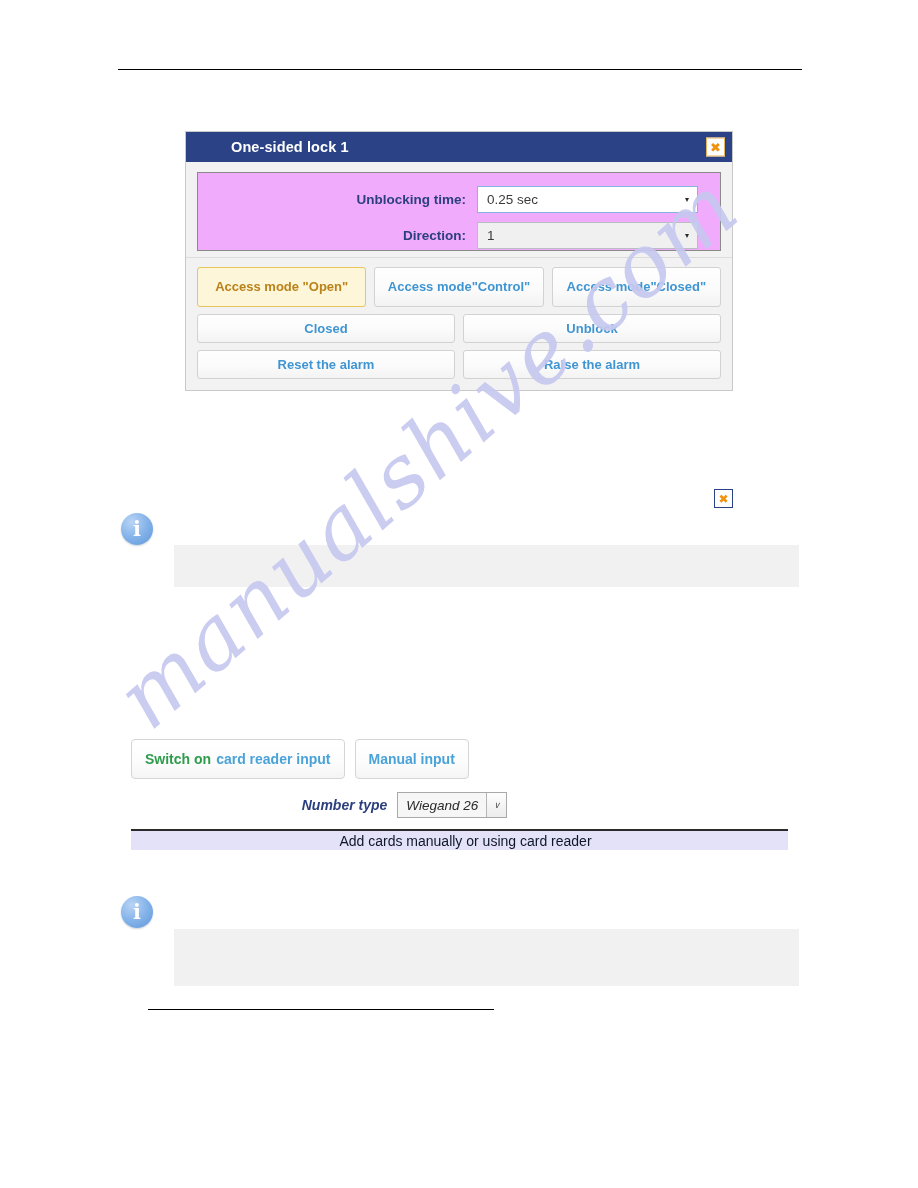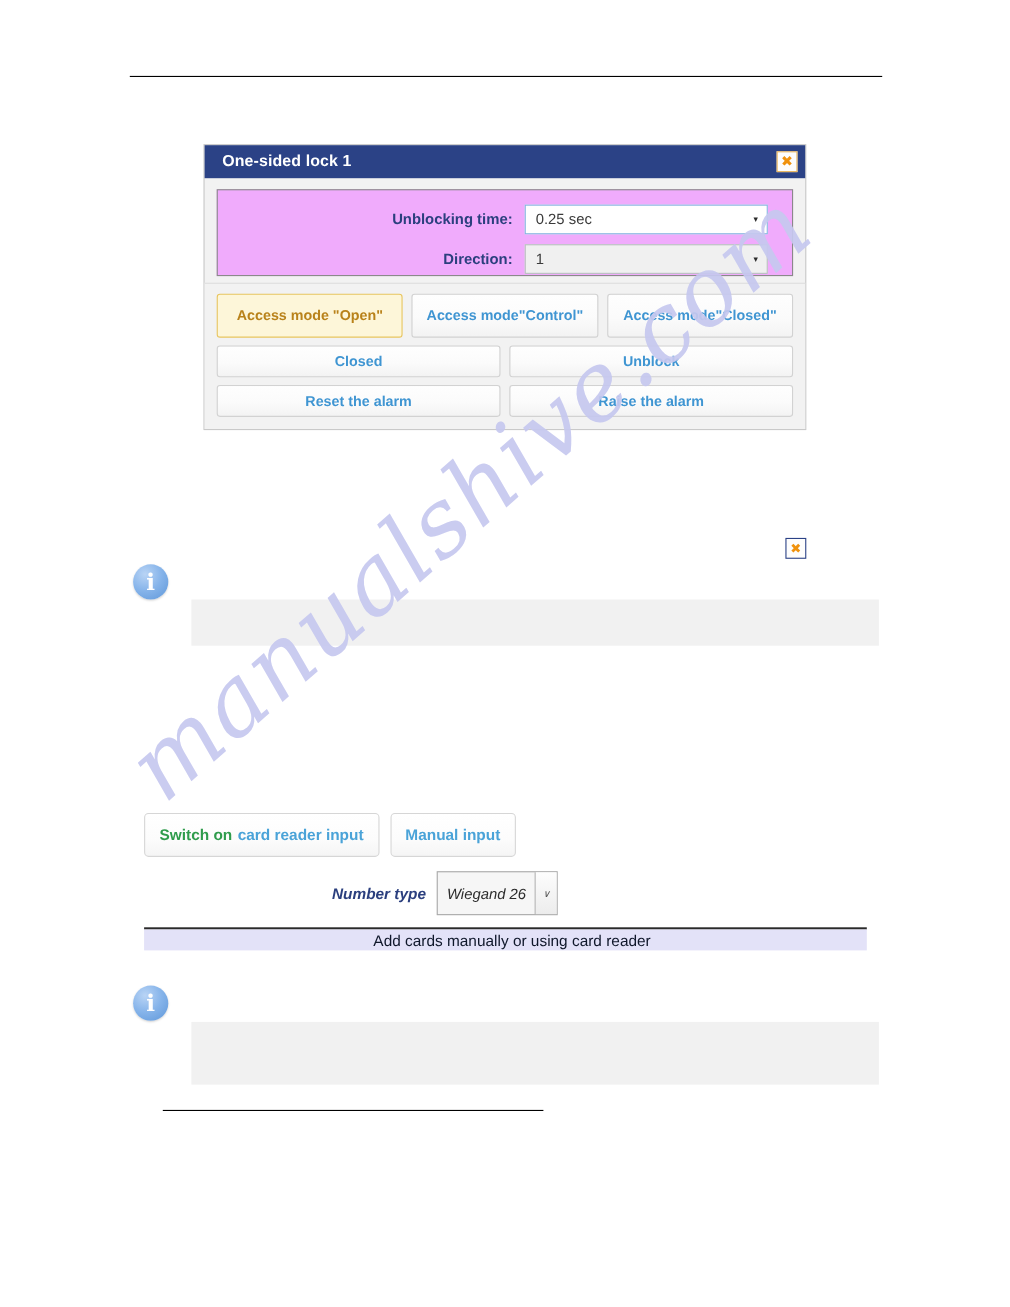--- a/index.html
+++ b/index.html
@@ -74,20 +74,21 @@
     display: flex;
     align-items: center;
     padding: 0 6px 0 16px;
     position: relative;
   }
   .dialog-title {
     color: #ffffff;
     font-size: 14.5px;
     font-weight: bold;
     letter-spacing: .1px;
+    margin-left: 29px;
   }
   .close-box {
     position: absolute;
     right: 7px;
     top: 50%;
     transform: translateY(-50%);
     width: 19px;
     height: 19px;
     background: #fdfdfd;
     border: 1px solid #e8b45c;
@@ -268,21 +269,21 @@
   }
   .numtype-label {
     color: #2b3f7e;
     font-size: 14px;
     font-weight: bold;
     margin-right: 10px;
   }
   .numtype-select {
     display: flex;
     align-items: stretch;
-    height: 40px;
+    height: 26px;
     border: 1px solid #a9a9a9;
     background: #f6f6f6;
   }
   .numtype-value {
     display: flex;
     align-items: center;
     padding: 0 8px;
     font-size: 13.5px;
     color: #2b2b2b;
   }

